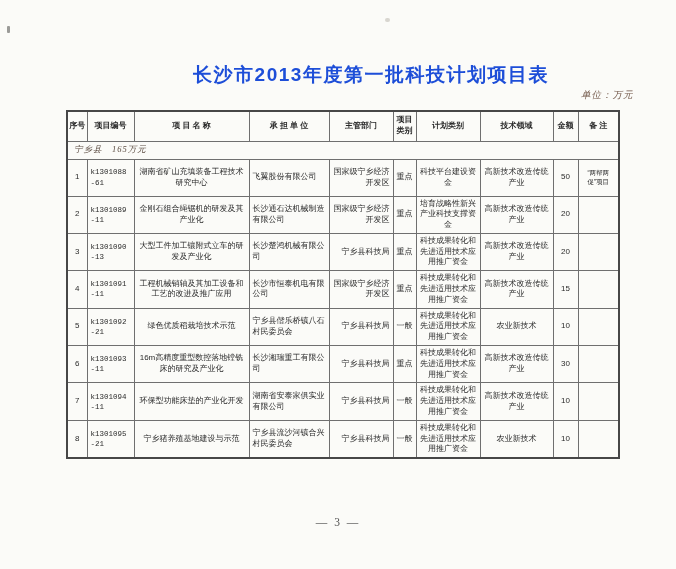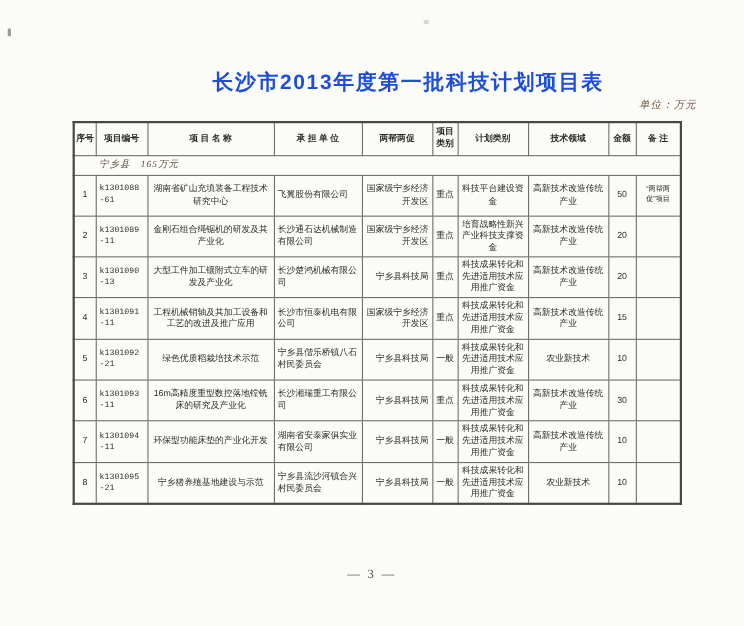--- a/index.html
+++ b/index.html
@@ -34,21 +34,21 @@
     padding:2px 3px;vertical-align:middle;
     overflow:hidden;word-break:break-all;
   }
   table.project{border:2px solid #474747;}
   table.project thead tr{height:30px;padding-left:24px;}
   table.project th{font-weight:bold;text-align:center;font-size:8px;padding:2px 1px;}
   tr.group-row{height:18px;}
   tr.group-row td{
     text-align:left;font-style:italic;color:#5c4c42;
     font-family:"Liberation Serif","DejaVu Serif",serif;
-    font-size:8.5px;padding-left:22px;letter-spacing:1px;
+    font-size:8.5px;padding-left:6px;letter-spacing:1px;
   }
   tr.data-row{height:37px;}
   td.c-no{text-align:center;}
   td.c-code{text-align:left;font-family:"Liberation Mono","DejaVu Sans Mono",monospace;font-size:7.5px;margin-left:32px;}
   td.c-name{text-align:center;}
   td.c-org{text-align:left;}
   td.c-dept{text-align:right;}
   td.c-cat{text-align:left;}
   td.c-plan{text-align:center;}
   td.c-field{text-align:center;}
@@ -85,21 +85,21 @@
         <col style="width:73px">
         <col style="width:25px">
       <col style="width:41px">
     </colgroup>
     <thead>
       <tr>
         <th>序号</th>
         <th>项目编号</th>
         <th>项 目 名 称</th>
         <th>承 担 单 位</th>
-        <th>两帮两促</th>
+        <th>主管部门</th>
         <th>项目类别</th>
         <th>计划类别</th>
         <th>技术领域</th>
         <th>金额</th>
         <th>备 注</th>
       </tr>
     </thead>
     <tbody>
       <tr class="group-row">
         <td colspan="10">宁乡县　165万元</td>

